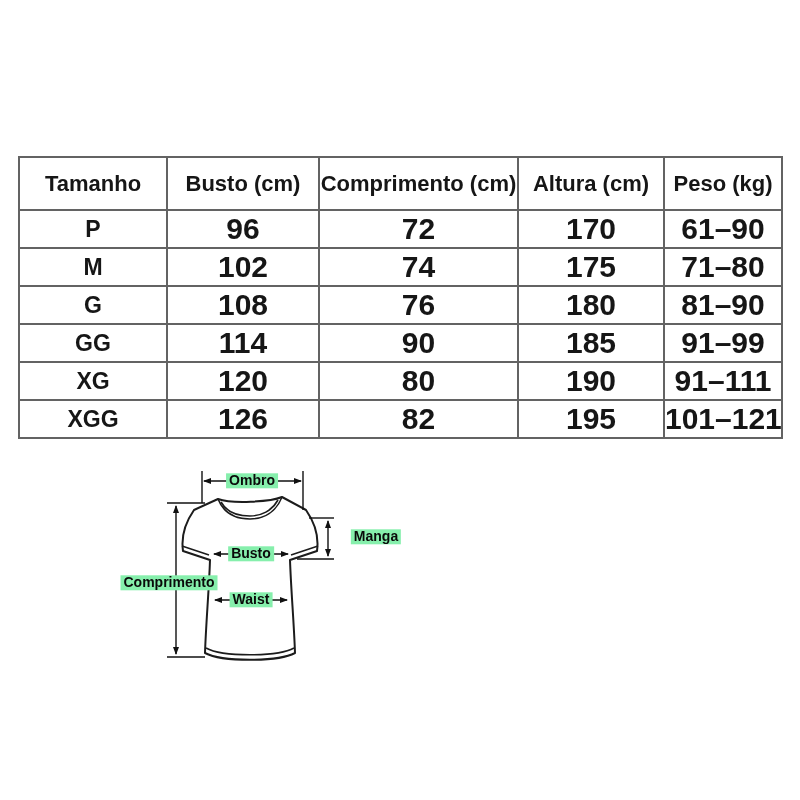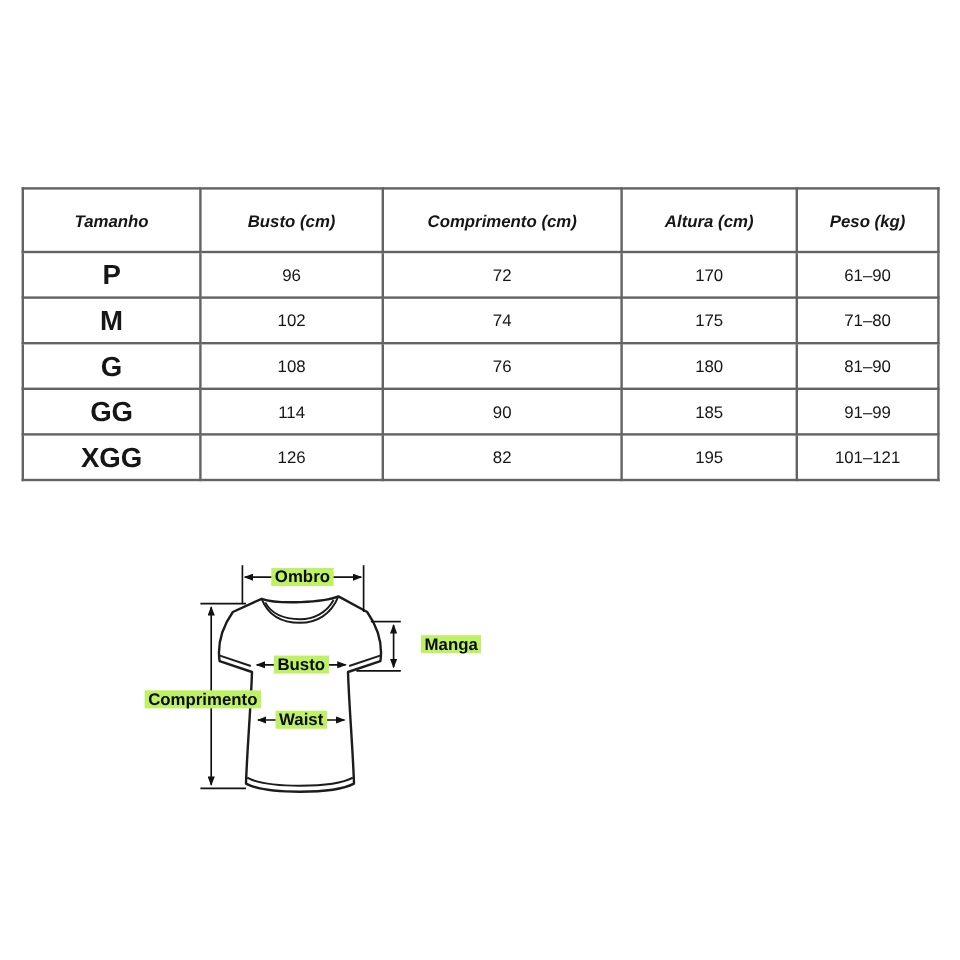--- a/index.html
+++ b/index.html
@@ -22,44 +22,43 @@
     border:2px solid #636363;
     text-align:center;
     vertical-align:middle;
     color:#161616;
     padding:0;
     overflow:hidden;
     white-space:nowrap;
   }
   .size-table thead th {
     height:51px;
-    font-size:14px;
+    font-size:22px;
     font-weight:bold;
-    font-style:italic;
   }
   .size-table tbody td {
     height:36px;
-    font-size:14px;
-    font-weight:normal;
+    font-size:30px;
+    font-weight:bold;
   }
   .size-table tbody td.size-cell {
     font-weight:bold;
     font-size:23px;
   }
 
   
   .diagram {
     position:absolute; left:120px; top:465px;
     width:280px; height:215px;
   }
   .diagram svg { position:absolute; left:0; top:0; }
   .diagram-label {
     position:absolute;
     transform:translate(-50%,-50%);
-    background:#bef264;
+    background:#86efac;
     padding:0 3px;
     font-size:14px;
     font-weight:600;
     color:#0a0a0a;
     white-space:nowrap;
     line-height:1.1;
   }
   .lbl-ombro        { left:132px; top:16px;  }
   .lbl-comprimento  { left:49px;  top:118px; }
   .lbl-manga        { left:215px; top:72px;margin-left:41px;  }
@@ -107,20 +106,27 @@
       <td>76</td>
       <td>180</td>
       <td>81–90</td>
     </tr>
     <tr>
       <td class="size-cell">GG</td>
       <td>114</td>
       <td>90</td>
       <td>185</td>
       <td>91–99</td>
+    </tr>
+    <tr>
+      <td class="size-cell">XG</td>
+      <td>120</td>
+      <td>80</td>
+      <td>190</td>
+      <td>91–111</td>
     </tr>
     <tr>
       <td class="size-cell">XGG</td>
       <td>126</td>
       <td>82</td>
       <td>195</td>
       <td>101–121</td>
     </tr>
   </tbody>
 </table>

